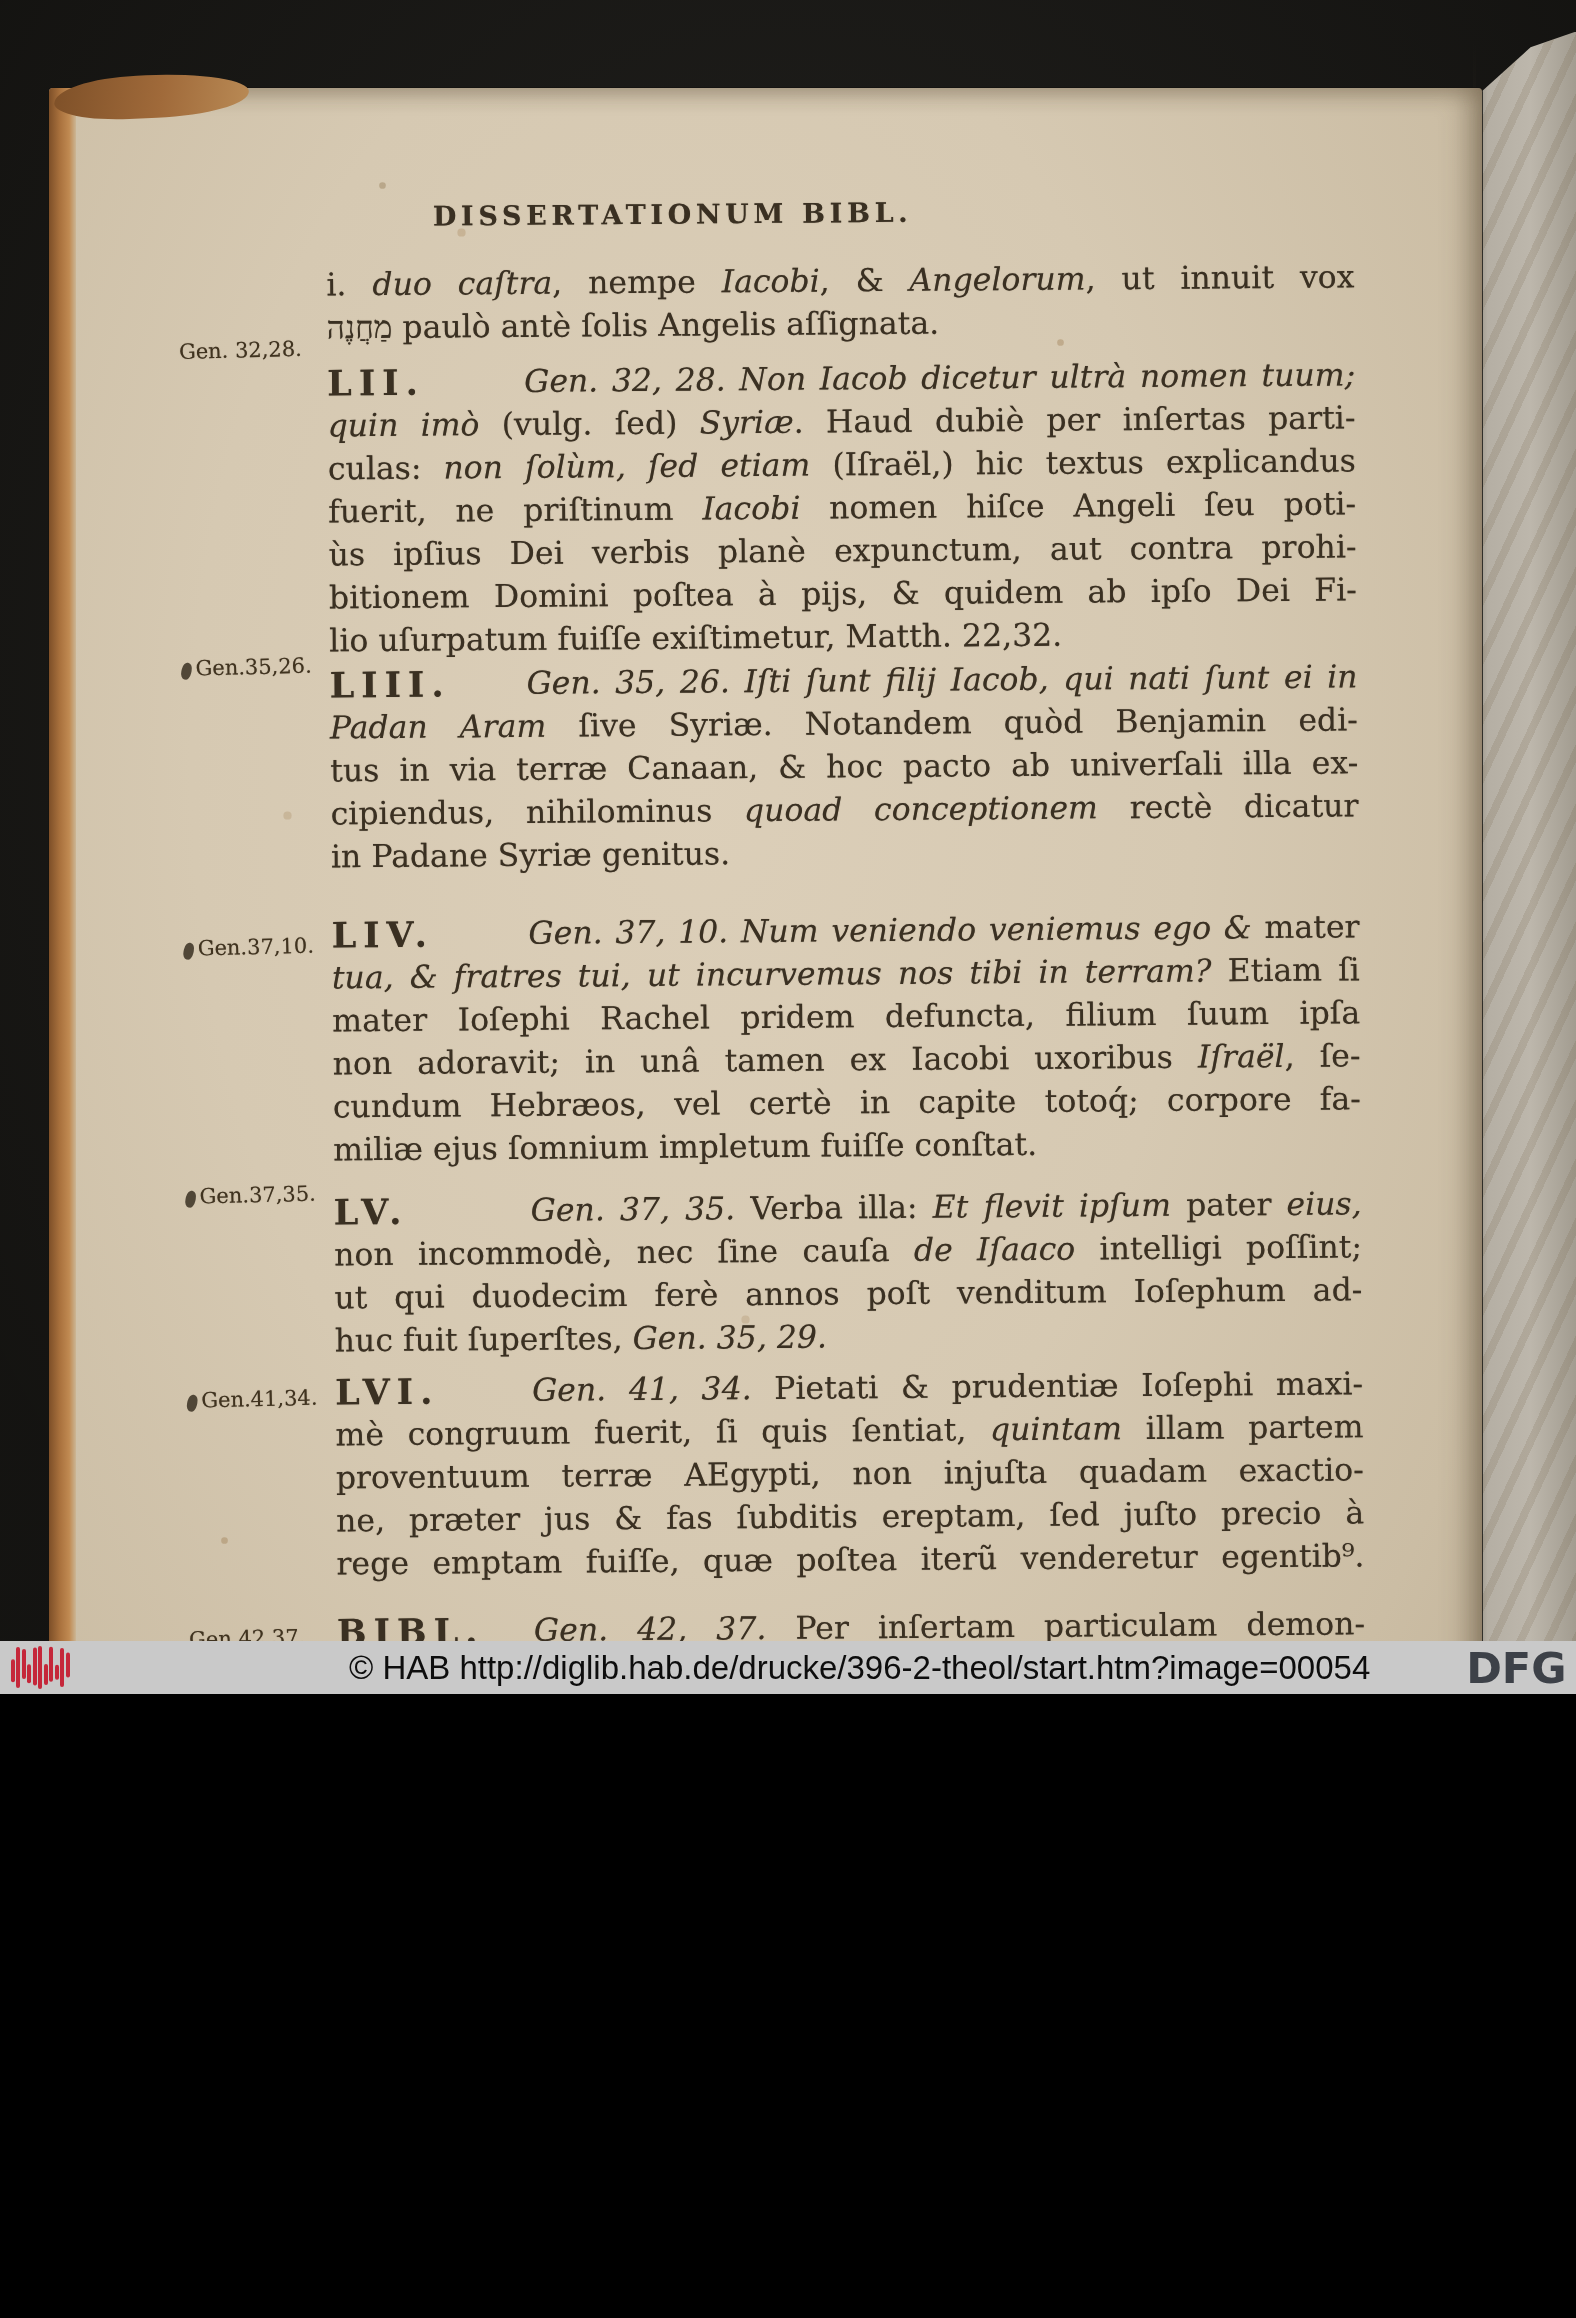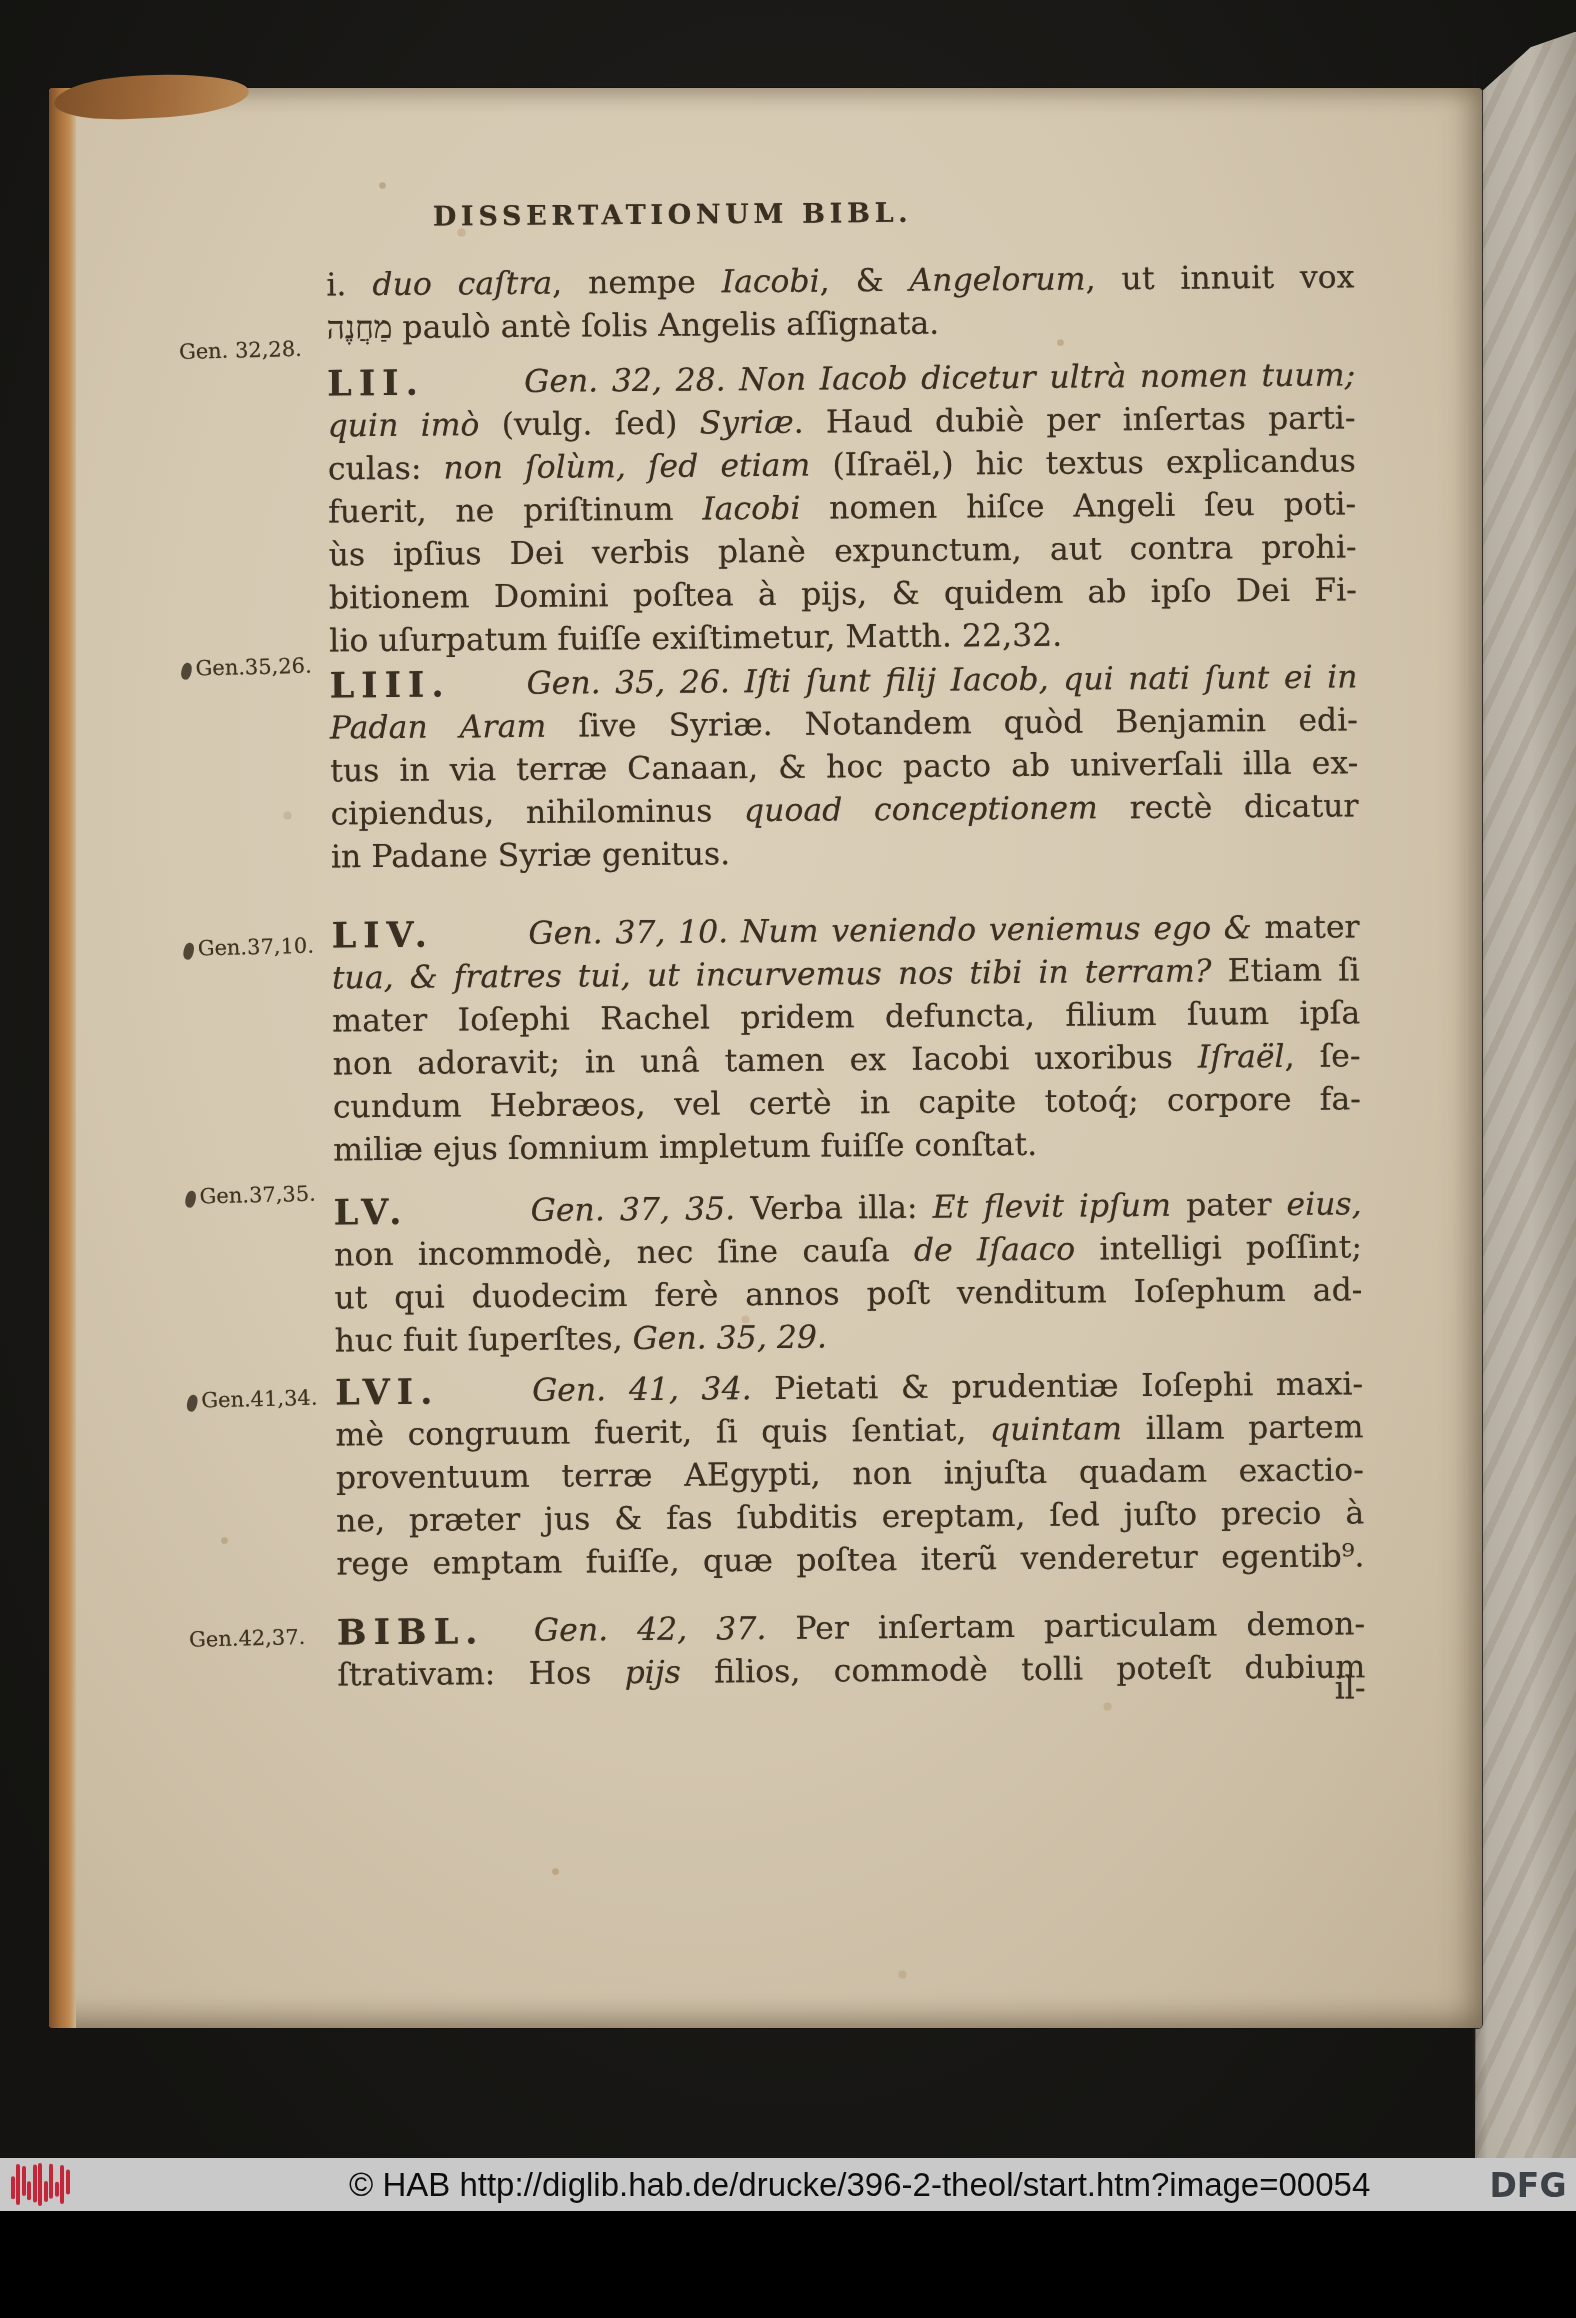--- a/index.html
+++ b/index.html
@@ -1,16 +1,16 @@
 <!DOCTYPE html>
 <html style="--backdrop: #1b1a17; --paper: #d6c9b2; --ink: #3a3022; --spine: #a9713d; --facing: #b5afa4; --footer_bg: #c9c9c9; --logo_red: #c5273a; --dfg_gray: #3d4148; --footer_text: #0d0d0d;font-size:12.6px"><head>
 <meta charset="utf-8">
 <style>
   html,body{margin:0;padding:0;background:#000;}
-  .stage{position:relative;width:1576px;height:2211px;overflow:hidden;
+  .stage{position:relative;width:1576px;height:1694px;overflow:hidden;
          background:var(--backdrop,#1b1a17);font-family:"DejaVu Serif",serif;}
   .stage::before{content:"";position:absolute;inset:0;
          background:radial-gradient(ellipse at 50% 40%,rgba(255,255,255,.03),rgba(0,0,0,.25) 85%);}
 
   
   .facing{position:absolute;right:0;top:31.5px;bottom:53px;width:101px;
           background:linear-gradient(90deg,#8f897d 0,var(--facing,#b5afa4) 12.6px,#bdb7ac 55%,#a29c90 100%);
           clip-path:polygon(0 66px,55% 15.8px,100% 0,100% 100%,0 100%);}
   .facing .bleed{position:absolute;inset:0;opacity:.75;
           background:repeating-linear-gradient(115deg,rgba(0,0,0,0) 0 17.3px,rgba(112,94,66,.22) 17.3px 25px);}
@@ -62,21 +62,21 @@
   .hab-logo b:nth-child(5){height:38px;transform:translateY(-1.6px);}
   .hab-logo b:nth-child(6){height:43px;}
   .hab-logo b:nth-child(7){height:20.5px;transform:translateY(7px);}
   .hab-logo b:nth-child(8){height:35px;transform:translateY(-3.2px);}
   .hab-logo b:nth-child(9){height:15.8px;transform:translateY(4.7px);}
   .hab-logo b:nth-child(10){height:39px;}
   .hab-logo b:nth-child(11){height:25px;transform:translateY(-2.4px);}
   .credit{position:absolute;left:calc(50% + 27.6px);top:50%;transform:translate(-50%,-50%);
           font-family:"Liberation Sans",sans-serif;font-size:33px;color:var(--footer_text,#0d0d0d);white-space:nowrap;margin-left:44px;}
   .dfg{position:absolute;right:9.5px;top:50%;transform:translateY(-50%);
-       font-family:"DejaVu Sans",sans-serif;font-weight:800;font-size:33px;
+       font-family:"DejaVu Sans",sans-serif;font-weight:800;font-size:43px;
        color:var(--dfg_gray,#3d4148);letter-spacing:0;text-align:right;}
 </style>
 </head>
 <body>
 
 <div class="stage">
 
   <div class="facing">
     <div class="bleed"></div>
   </div>

